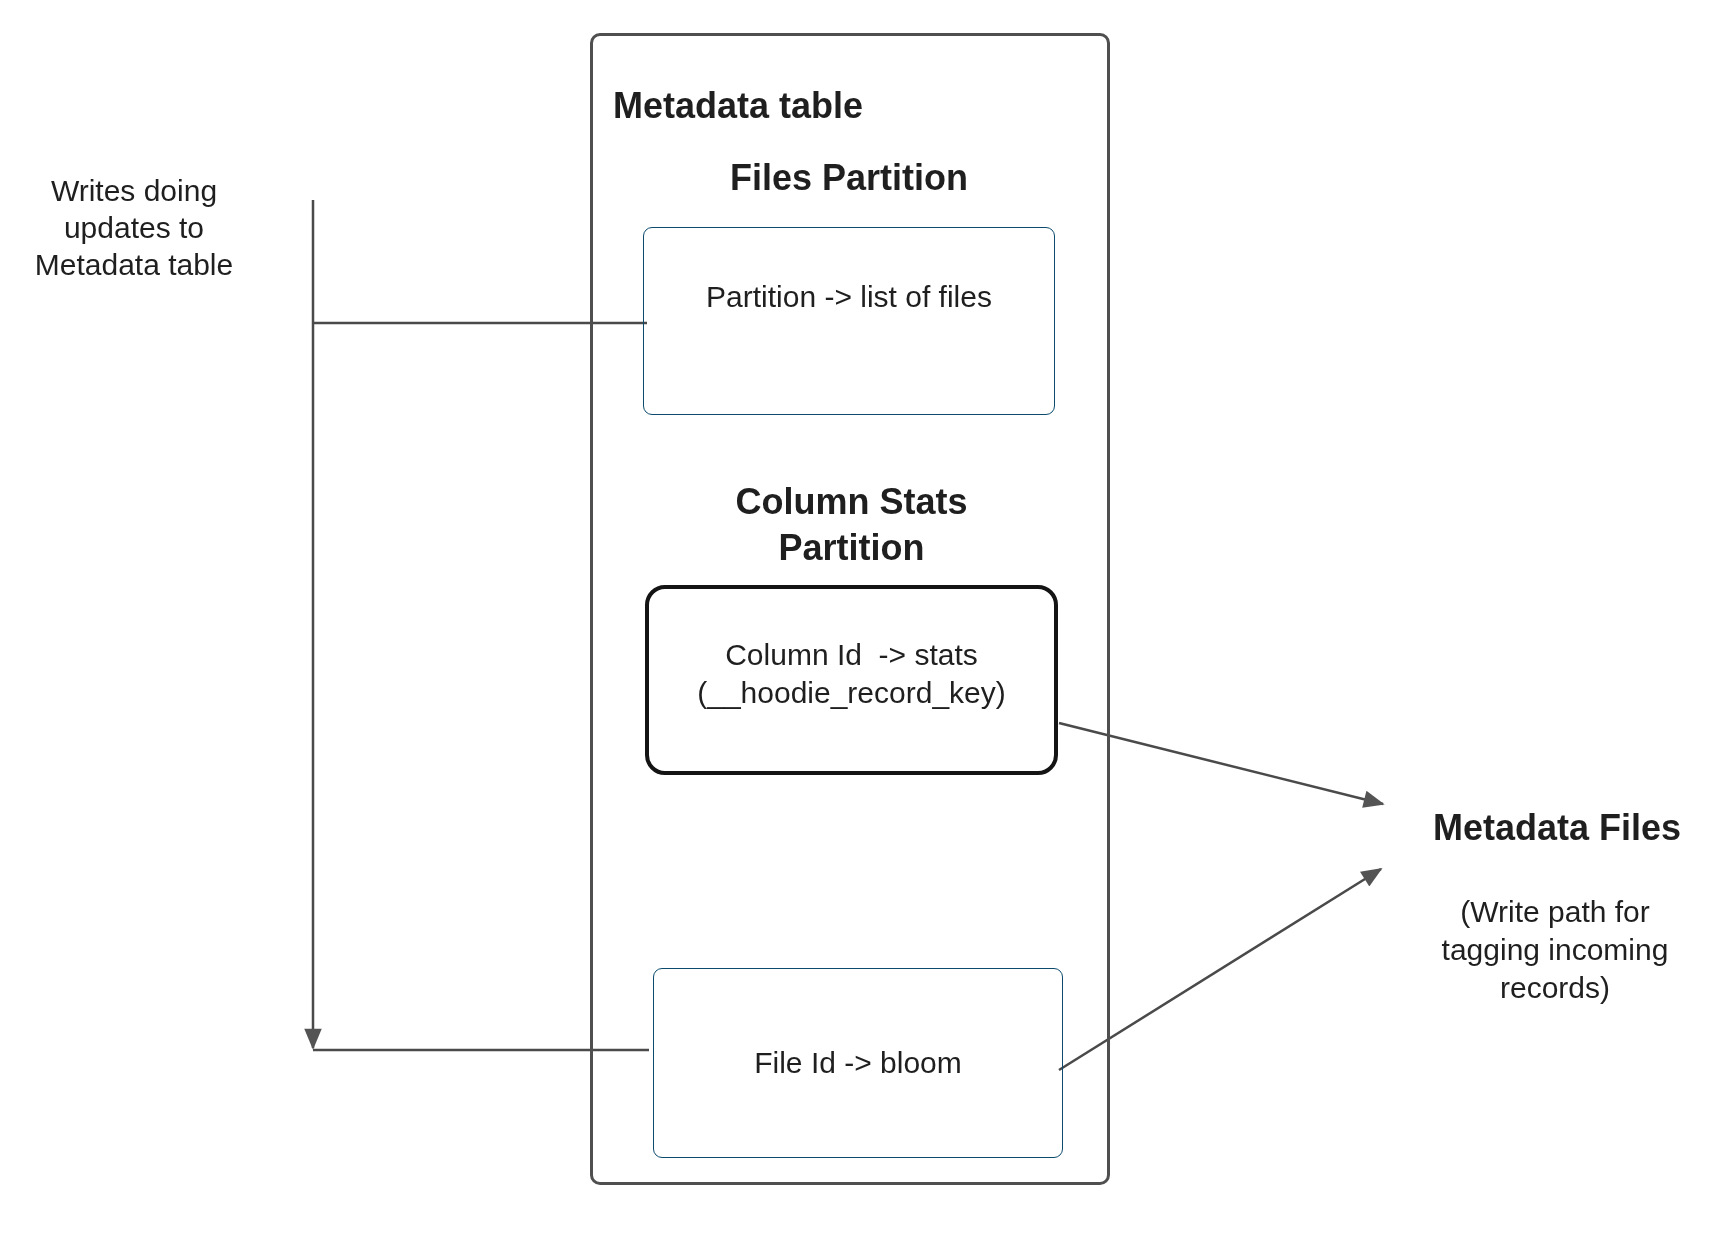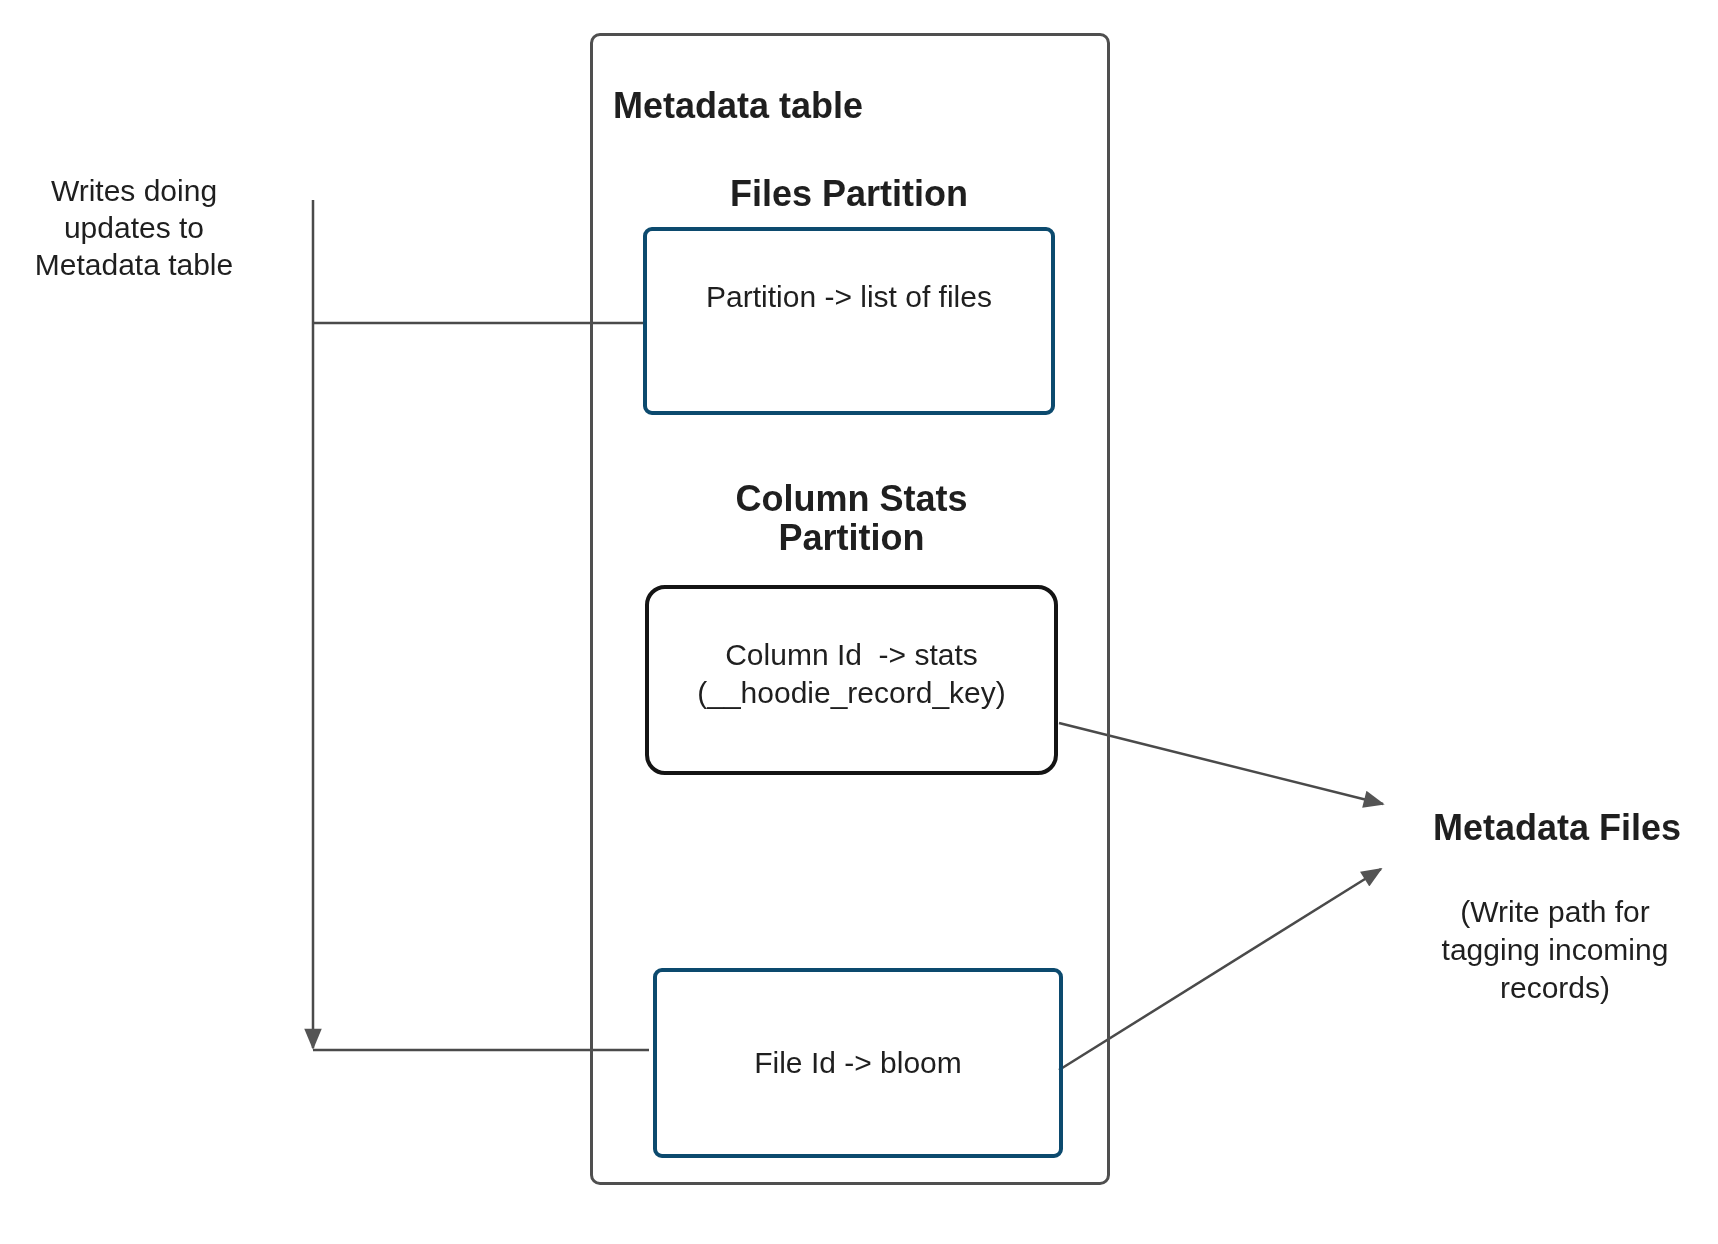--- a/index.html
+++ b/index.html
@@ -37,32 +37,32 @@
   }
   .box-title {
     position: absolute;
     left: 20px; top: 48px;
     font-size: 36px; line-height: 44px;
     font-weight: bold;
     white-space: pre;
   }
   .part-heading {
     position: absolute;
-    font-size: 36px; line-height: 39px;
+    font-size: 36px; line-height: 46px;
     font-weight: bold;
     text-align: center;
     white-space: pre-line;
   }
-  .files-heading  { left: 50px; top: 120px; width: 412px; line-height: 44px; margin-top: 16px; }
+  .files-heading  { left: 50px; top: 120px; width: 412px; line-height: 44px; }
   .column-heading { left: 52px; top: 443px; width: 413px; }
   .bloom-heading  { left: 52px; top: 825px; width: 410px; }
   .inner-box {
     position: absolute;
     box-sizing: border-box;
-    border: 4px solid #0c4a6e;
+    border: 1px solid #0c4a6e;
     border-radius: 9px;
     display: flex;
     align-items: center;
     justify-content: center;
   }
   .files-box  { left: 50px; top: 191px; width: 412px; height: 188px; padding-bottom: 48px; }
   .column-box { left: 52px; top: 549px; width: 413px; height: 190px; border: 4px solid #141414; border-radius: 20px; padding-bottom: 12px; }
   .bloom-box  { left: 60px; top: 932px; width: 410px; height: 190px; }
   .inner-text {
     font-size: 30px; line-height: 38px;

